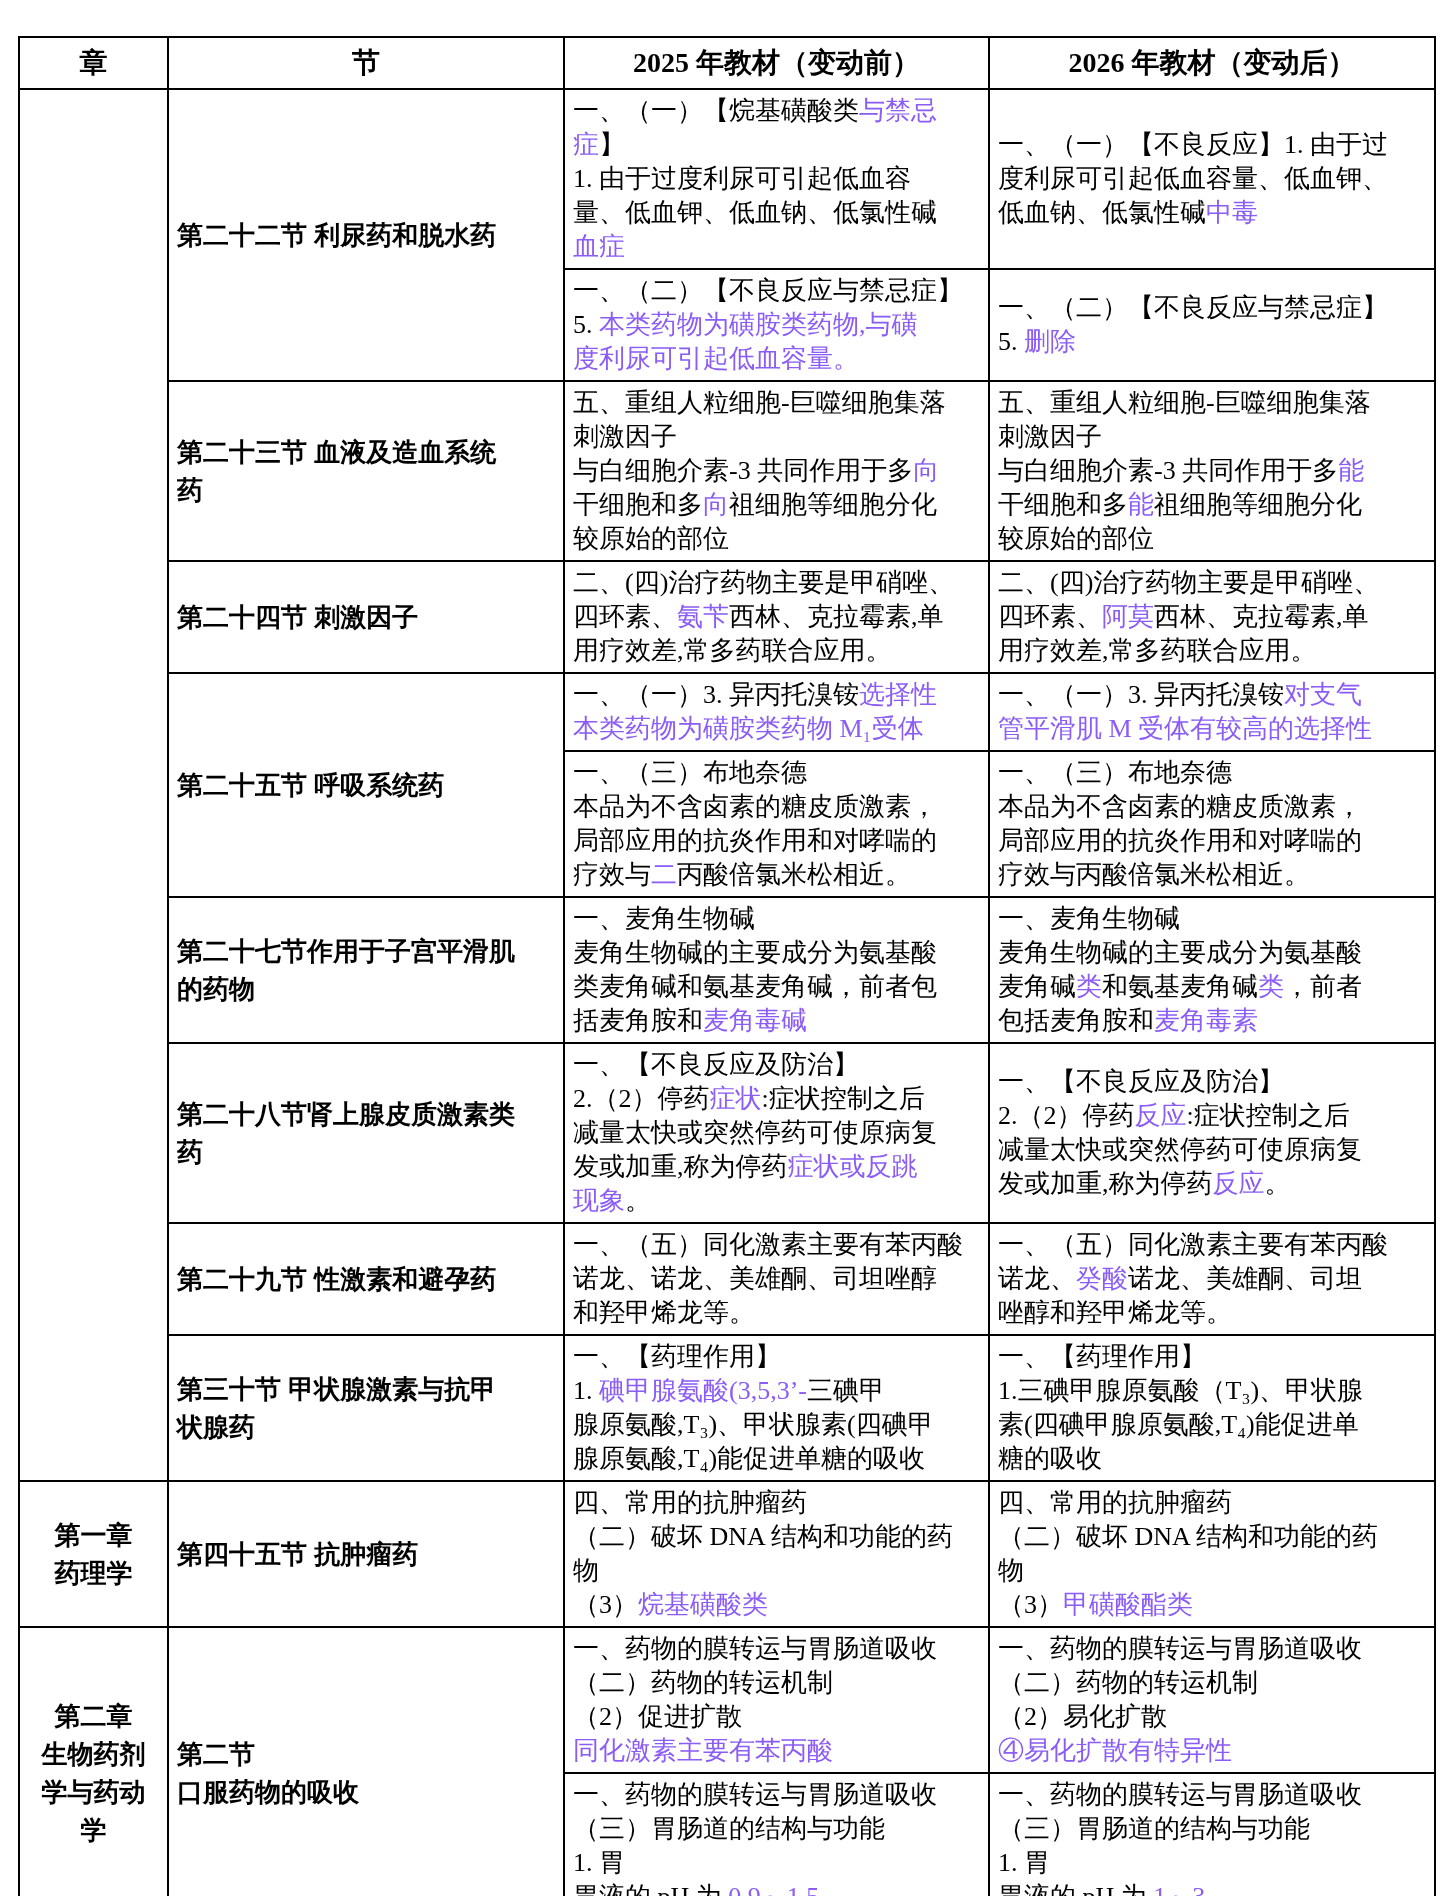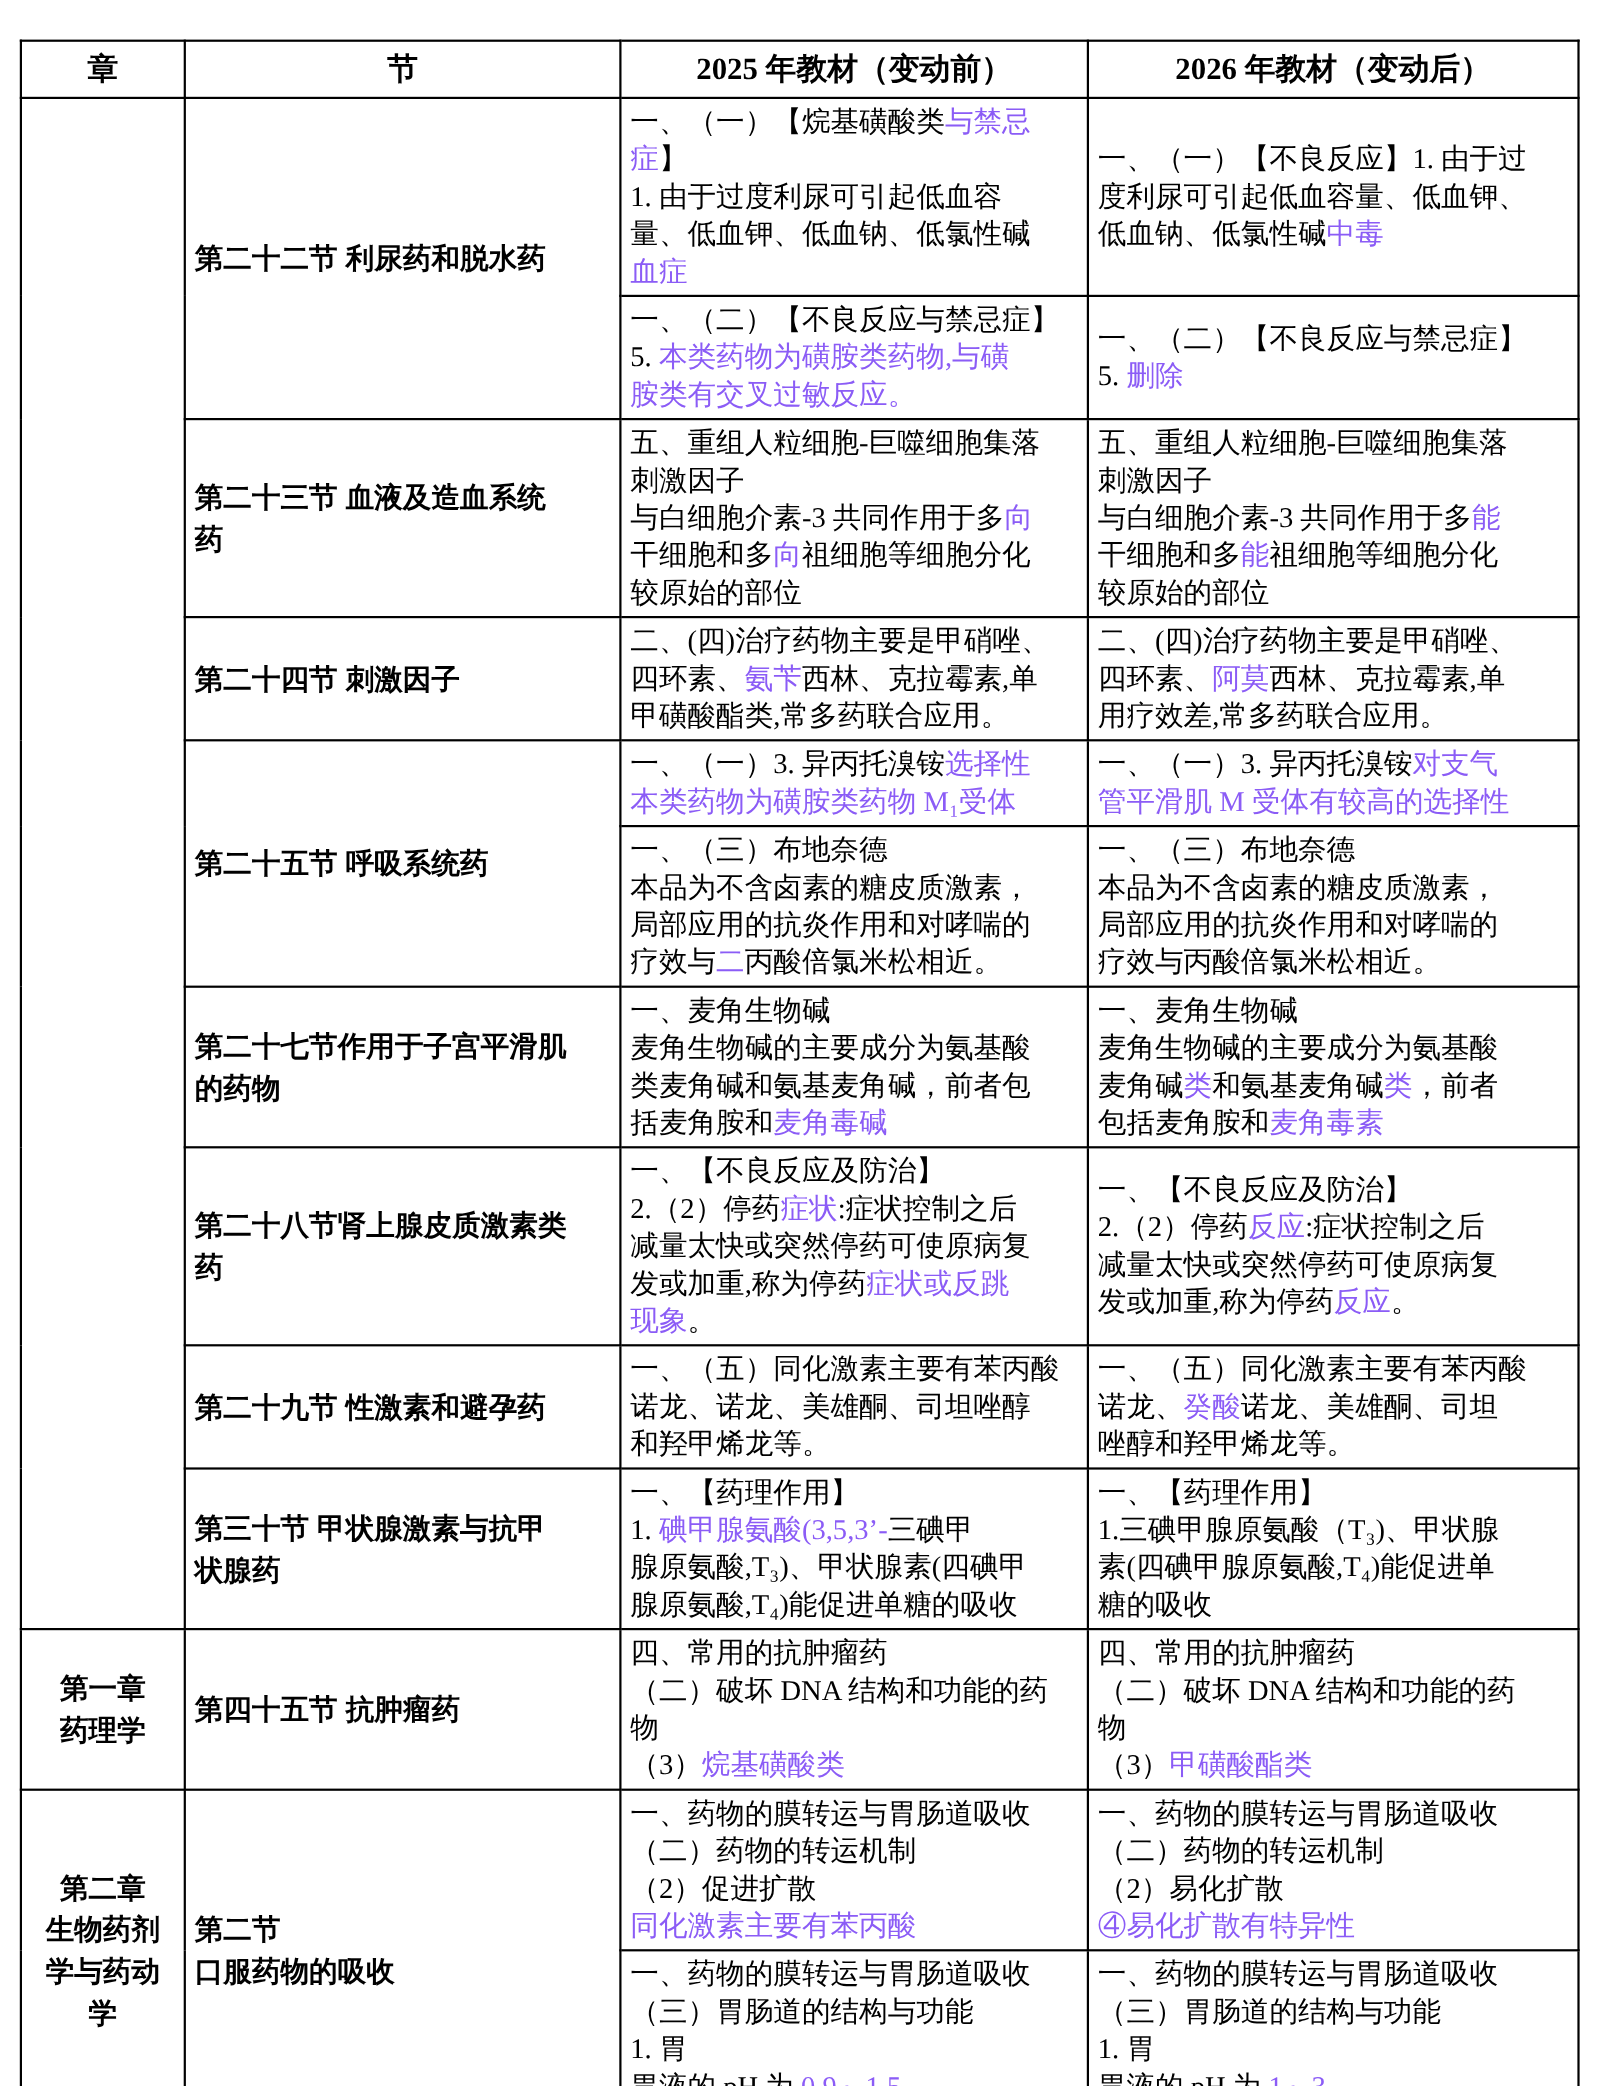--- a/index.html
+++ b/index.html
@@ -94,21 +94,21 @@
 1. 由于过度利尿可引起低血容
 量、低血钾、低血钠、低氯性碱
 </span><span class="red">血症</span></td>
           <td class="content"><span>一、（一）【不良反应】1. 由于过
 度利尿可引起低血容量、低血钾、
 低血钠、低氯性碱</span><span class="red">中毒</span></td>
         </tr>
         <tr>
           <td class="content"><span>一、（二）【不良反应与禁忌症】
 5. </span><span class="red">本类药物为磺胺类药物,与磺
-胺类有交叉过敏反应。</span></td>
+度利尿可引起低血容量。</span></td>
           <td class="content"><span>一、（二）【不良反应与禁忌症】
 5. </span><span class="red">删除</span></td>
         </tr>
         <tr>
           <td class="section" rowspan="1">第二十三节 血液及造血系统
 药</td>
           <td class="content"><span>五、重组人粒细胞-巨噬细胞集落
 刺激因子
 与白细胞介素-3 共同作用于多</span><span class="red">向</span><span>
 干细胞和多</span><span class="red">向</span><span>祖细胞等细胞分化
@@ -116,21 +116,21 @@
           <td class="content"><span>五、重组人粒细胞-巨噬细胞集落
 刺激因子
 与白细胞介素-3 共同作用于多</span><span class="red">能</span><span>
 干细胞和多</span><span class="red">能</span><span>祖细胞等细胞分化
 较原始的部位</span></td>
         </tr>
         <tr>
           <td class="section" rowspan="1">第二十四节 刺激因子</td>
           <td class="content"><span>二、(四)治疗药物主要是甲硝唑、
 四环素、</span><span class="red">氨苄</span><span>西林、克拉霉素,单
-甲磺酸酯类,常多药联合应用。</span></td>
+用疗效差,常多药联合应用。</span></td>
           <td class="content"><span>二、(四)治疗药物主要是甲硝唑、
 四环素、</span><span class="red">阿莫</span><span>西林、克拉霉素,单
 用疗效差,常多药联合应用。</span></td>
         </tr>
         <tr>
           <td class="section" rowspan="2">第二十五节 呼吸系统药</td>
           <td class="content"><span>一、（一）3. 异丙托溴铵</span><span class="red">选择性
 本类药物为磺胺类药物 M₁受体</span></td>
           <td class="content"><span>一、（一）3. 异丙托溴铵</span><span class="red">对支气
 管平滑肌 M 受体有较高的选择性</span></td>

